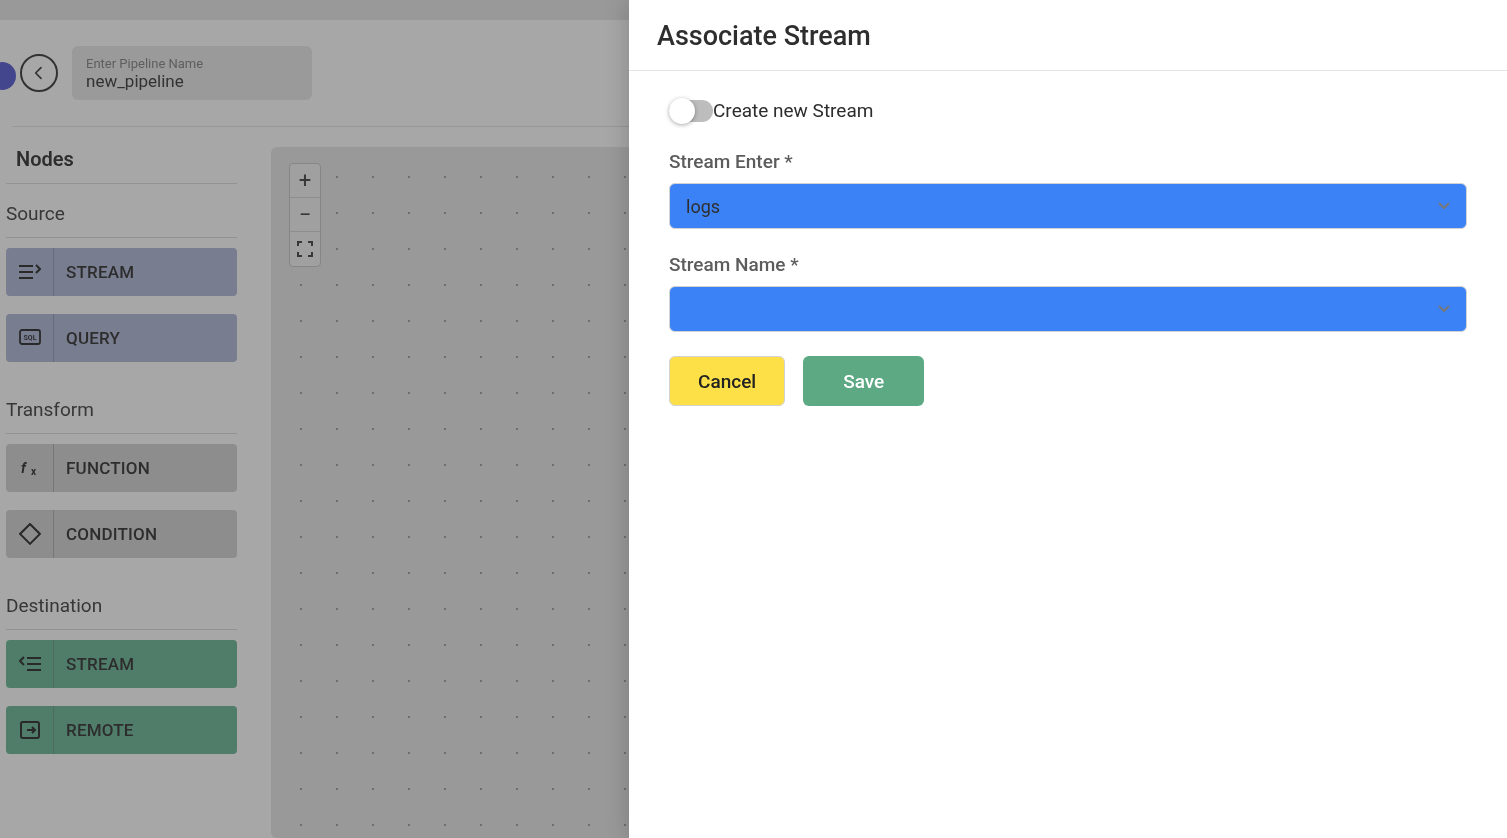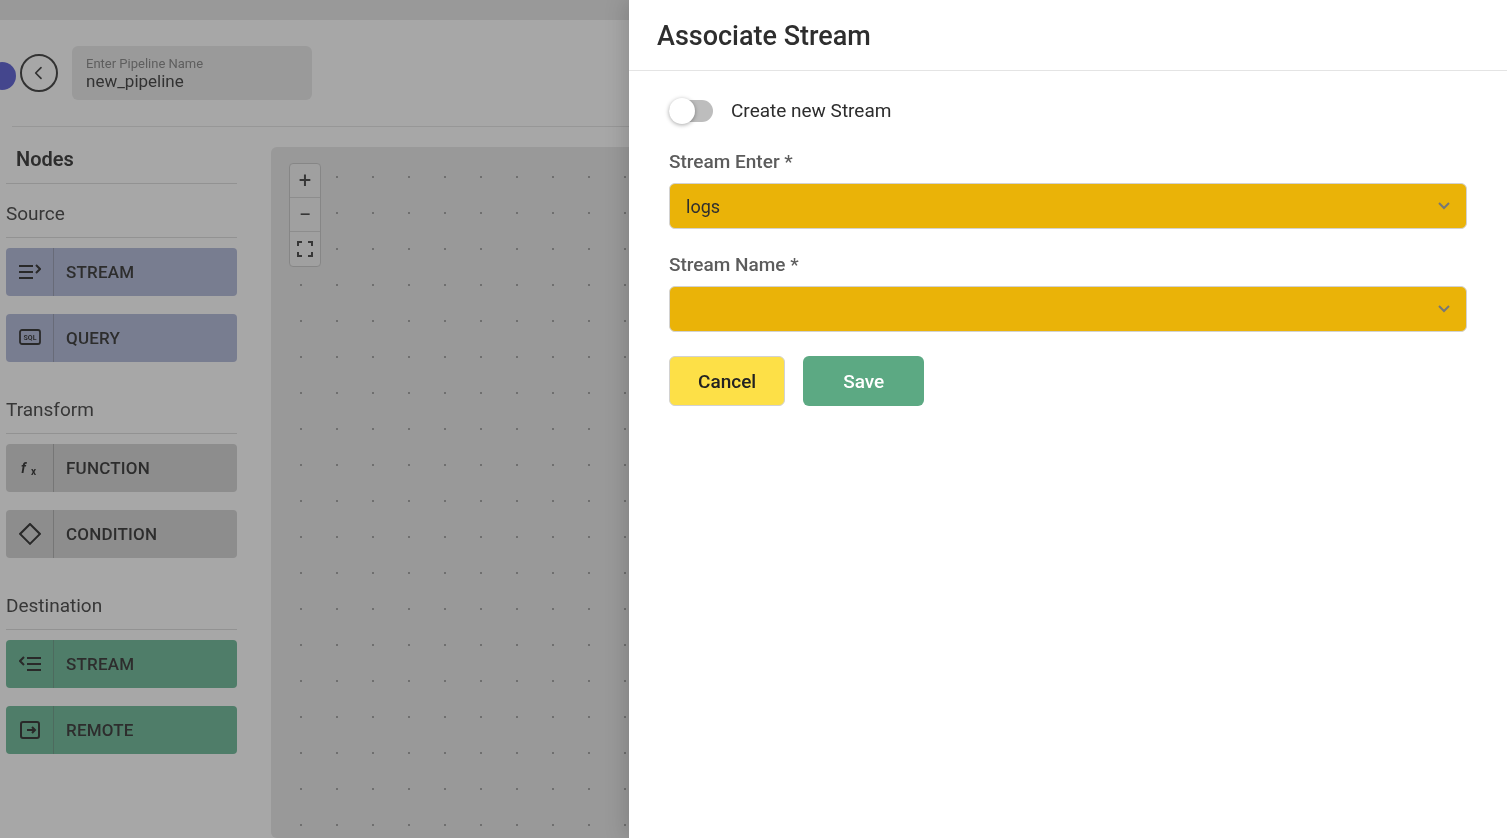--- a/index.html
+++ b/index.html
@@ -171,21 +171,20 @@
     font-weight: 500;
     color: #2e2e2e;
   }
   .panel-body {
     padding: 28px 40px 0 40px;
   }
 
   .toggle-row {
     display: flex;
     align-items: center;
-    gap: 18px;
     margin-bottom: 28px;
   }
   .switch {
     width: 44px; height: 22px;
     background: #bdbdbd;
     border-radius: 14px;
     position: relative;
   }
   .switch .knob {
     position: absolute;
@@ -209,21 +208,21 @@
   .select {
     width: 100%;
     height: 46px;
     border: 1px solid #d2d2d2;
     border-radius: 6px;
     display: flex;
     align-items: center;
     justify-content: space-between;
     padding: 0 16px;
     margin-bottom: 24px;
-    background: #eab308;
+    background: #3b82f6;
   }
   .select .val {
     font-size: 18px;
     color: #2f2f2f;
   }
   .select .caret {
     color: #777;
   }
 
   .btn-row {

